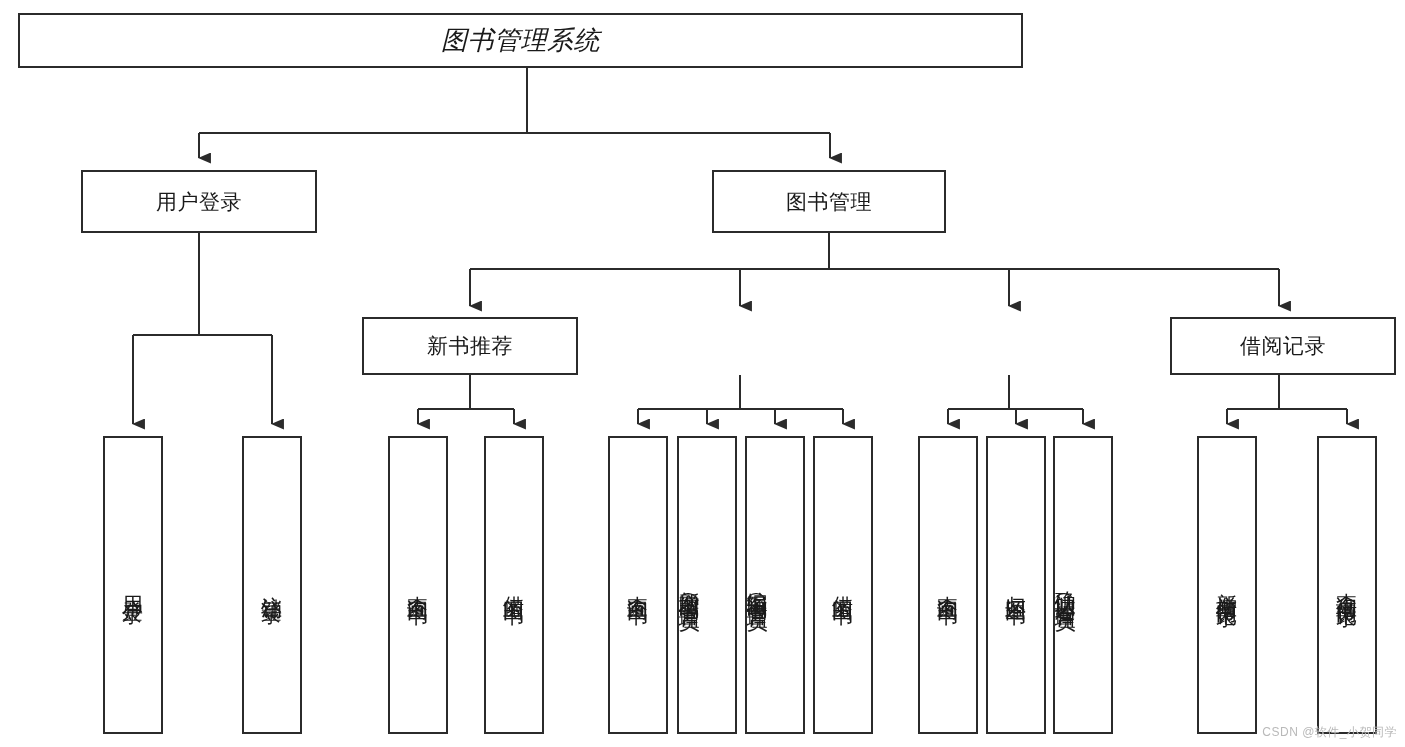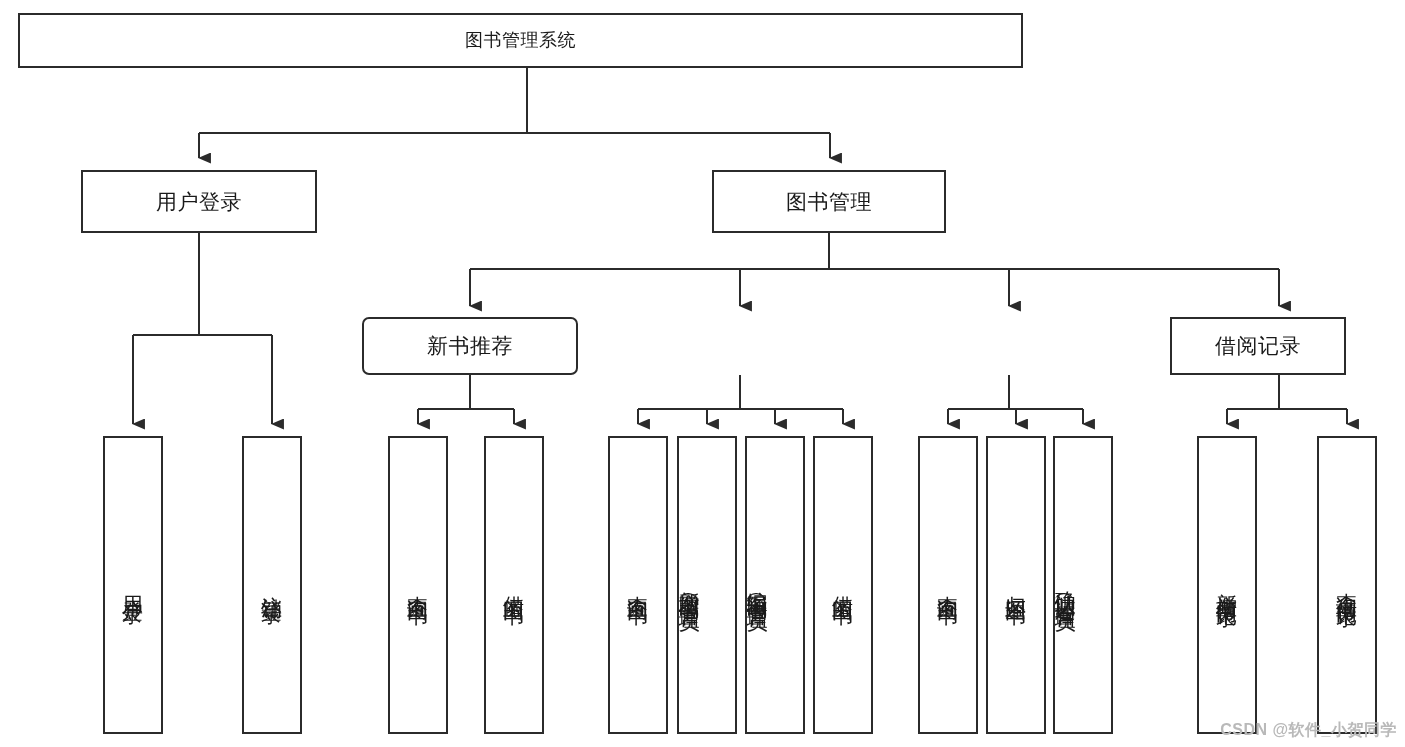--- a/index.html
+++ b/index.html
@@ -38,46 +38,45 @@
   .node .label {
     color: #1a1a1a;
     letter-spacing: 0.5px;
     line-height: 1.12;
     white-space: pre;
   }
   .node.horiz .label {
     font-size: 21px;
     writing-mode: horizontal-tb;
   }
-  .node.level-root .label { font-size: 18px; }
+  .node.level-root .label { font-size: 26px; font-style: italic; }
   .node.vert {
     align-items: center;
     justify-content: flex-start;
     padding-top: 4px;
   }
   .node.vert .label {
     writing-mode: vertical-rl;
     text-orientation: upright;
     font-size: 21px;
     letter-spacing: 3px;
     line-height: 1;
   }
   .node.vert.centered {
     justify-content: center;
     padding-top: 0;
   }
   .watermark {
     position: absolute;
     right: 8px;
     bottom: 6px;
-    font-size: 16px;
+    font-size: 12px;
     color: #b9b9b9;
     white-space: nowrap;
     letter-spacing: 0.5px;
-    font-weight: bold;
   }
 </style>
 </head>
 <body>
 
 <div id="canvas">
 
   <svg id="wires" viewBox="0 0 1405 747" xmlns="http://www.w3.org/2000/svg">
     <defs>
       <marker id="arrow" viewBox="0 0 12 14" refX="6" refY="13" markerWidth="11" markerHeight="13" orient="auto-start-reverse" markerUnits="userSpaceOnUse">
@@ -132,24 +131,24 @@
     <span class="label">图书管理系统</span>
   </div>
 
   <div class="node horiz" style="left:81px; top:170px; width:236px; height:63px;">
     <span class="label">用户登录</span>
   </div>
   <div class="node horiz" style="left:712px; top:170px; width:234px; height:63px;">
     <span class="label">图书管理</span>
   </div>
 
-  <div class="node horiz" style="left:362px; top:317px; width:216px; height:58px;border-radius:7px;">
+  <div class="node horiz" style="left:362px; top:317px; width:216px; height:58px;">
     <span class="label">新书推荐</span>
   </div>
-  <div class="node horiz" style="left:1170px; top:317px; width:176px; height:58px;">
+  <div class="node horiz" style="left:1170px; top:317px; width:226px; height:58px;">
     <span class="label">借阅记录</span>
   </div>
 
   <div class="node vert centered" style="left:103px; top:436px; width:60px; height:298px;">
     <span class="label">用户登录</span>
   </div>
   <div class="node vert centered" style="left:242px; top:436px; width:60px; height:298px;">
     <span class="label">注销登录</span>
   </div>
   <div class="node vert centered" style="left:388px; top:436px; width:60px; height:298px;">

